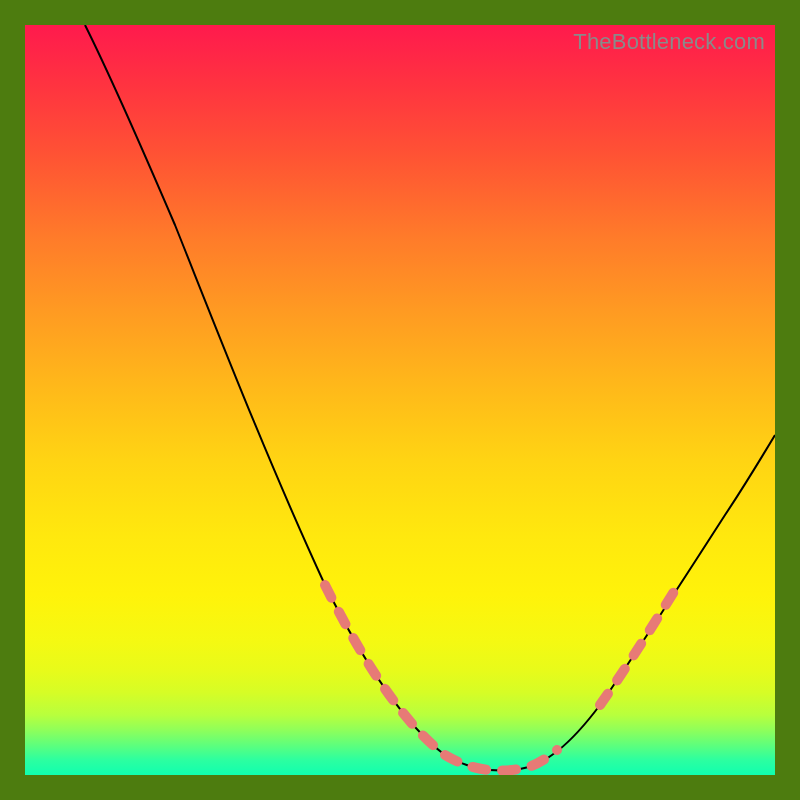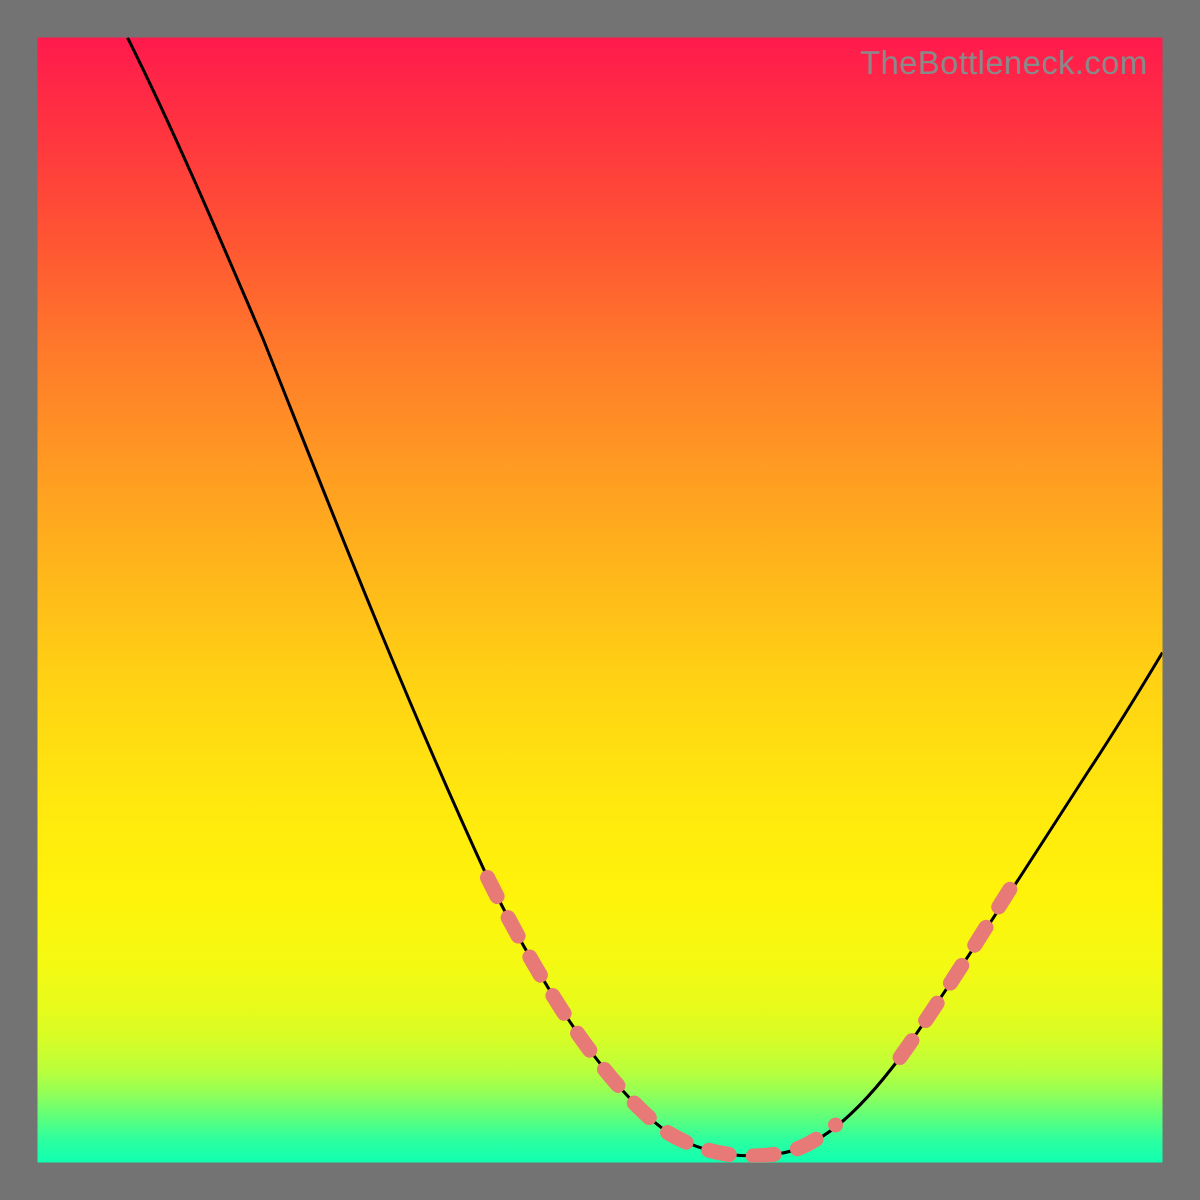--- a/index.html
+++ b/index.html
@@ -7,21 +7,21 @@
     padding: 0;
     width: 800px;
     height: 800px;
     background: #000;
     overflow: hidden;
   }
   .frame {
     position: relative;
     width: 800px;
     height: 800px;
-    background: #737373;
+    background: #4d7c0f;
   }
   .plot-area {
     position: absolute;
     left: 25px;
     top: 25px;
     width: 750px;
     height: 750px;
     background: linear-gradient(to bottom,
       #ff1a4d 0%,
       #ff3340 8%,

